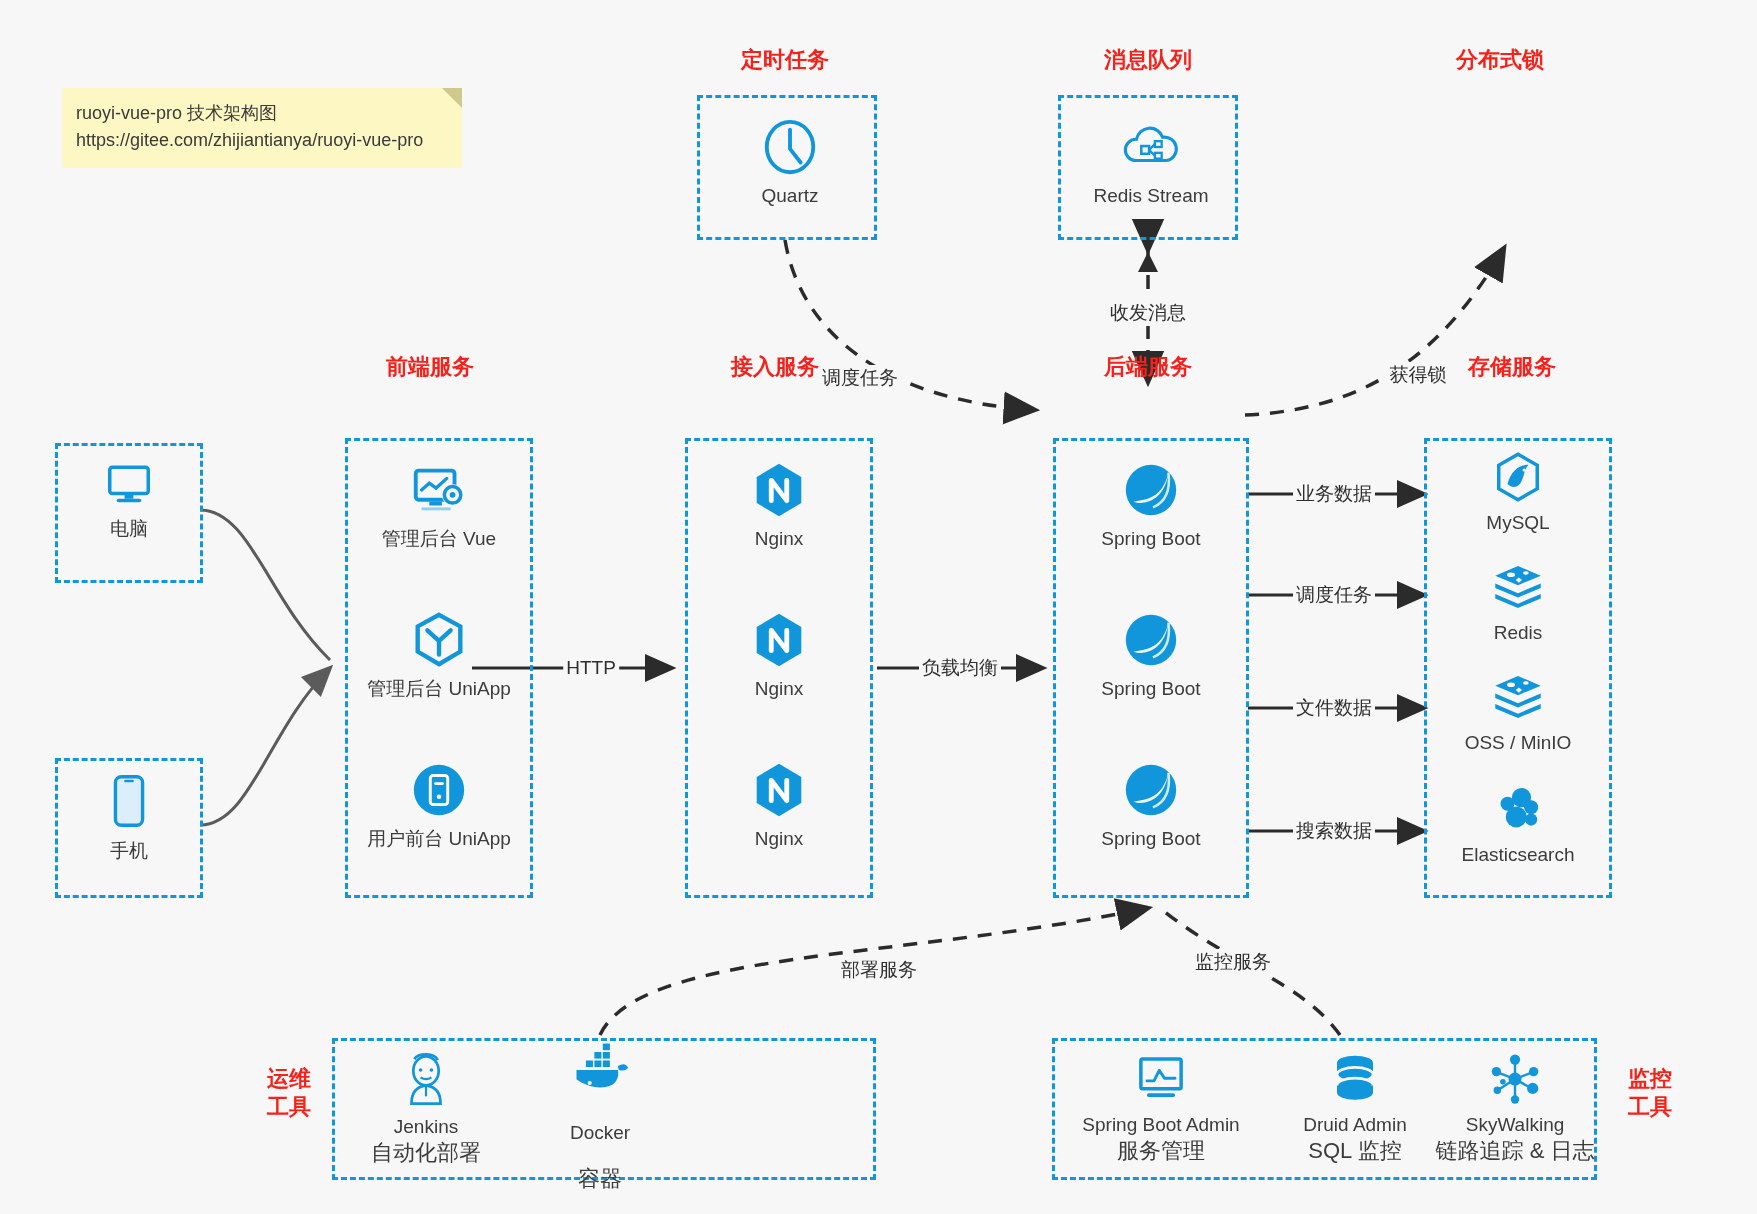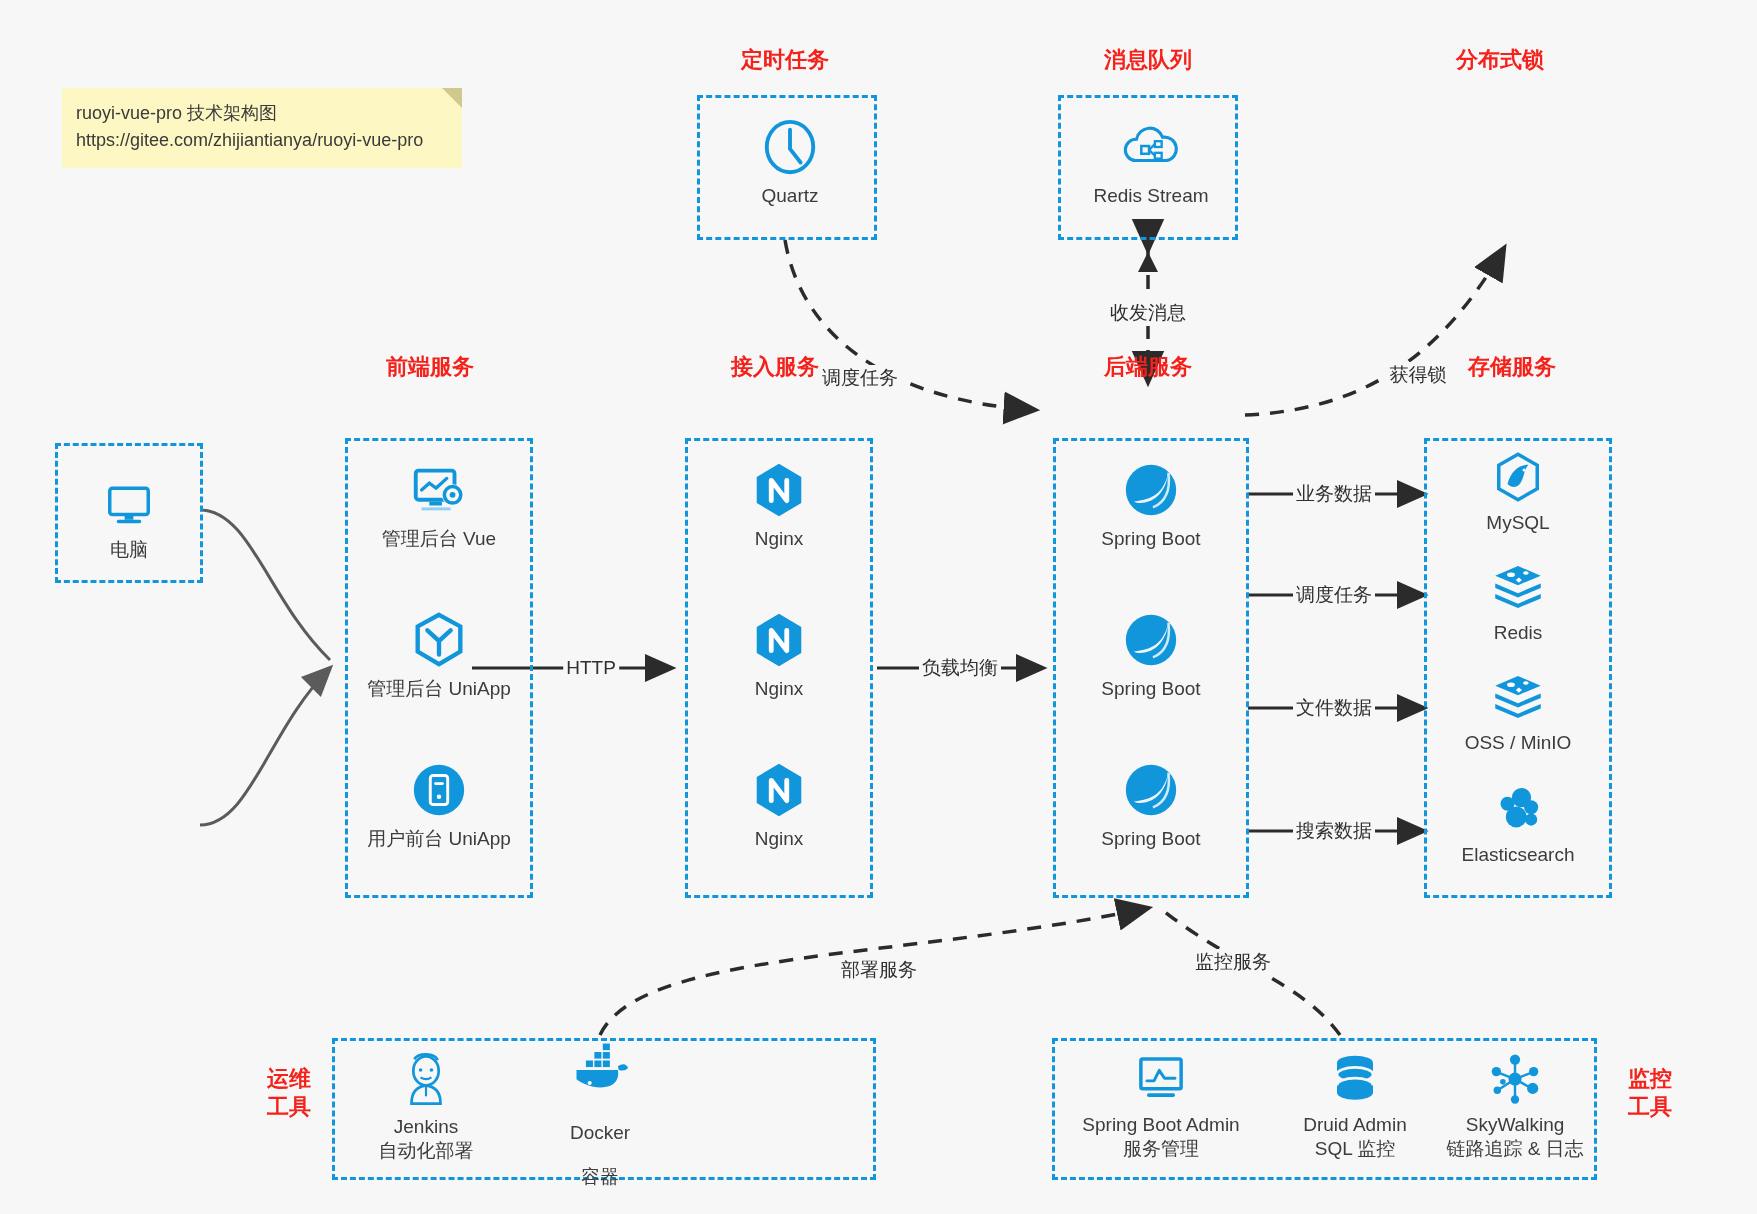--- a/index.html
+++ b/index.html
@@ -79,21 +79,21 @@
     line-height: 0;
   }
   .node .lbl {
     margin-top: 6px;
     font-size: 19px;
     color: #3c3c3c;
     white-space: nowrap;
     line-height: 1.25;
   }
   .node .lbl2 {
-    font-size: 19px;
+    font-size: 22px;
     color: #3c3c3c;
     white-space: nowrap;
     line-height: 1.3;
   }
 
   
   .elabel {
     position: absolute;
     background: #f7f7f7;
     font-size: 19px;
@@ -174,32 +174,43 @@
           <path d="M30 35 L36 29 M30 35 L36 41" stroke="#1296db" stroke-width="2.4" fill="none"></path>
         </svg>
       </span>
       <span class="lbl">Redis Stream</span>
     </div>
   </div>
 
   <div class="grp-title" style="left:1415px; top:45px; width:170px;">分布式锁</div>
 
   <div class="group" style="left:55px; top:443px; width:148px; height:140px;">
-    <div class="node" style="left:0; top:30px; width:142px;text-align:right;">
+    <div class="node" style="left:0; top:9px; width:142px;text-align:right;">
       <span class="ico">
         <svg width="56" height="56" viewBox="0 0 64 64">
           <rect x="10" y="14" width="44" height="30" rx="3" fill="none" stroke="#1296db" stroke-width="4"></rect>
           <rect x="27" y="44" width="10" height="6" fill="#1296db"></rect>
           <rect x="18" y="50" width="28" height="4" rx="2" fill="#1296db"></rect>
         </svg>
       </span>
       <span class="lbl">电脑</span>
     </div>
   </div>
 
+  <div class="group" style="left:55px; top:758px; width:148px; height:140px;">
+    <div class="node" style="left:0; top:10px; width:142px;">
+      <span class="ico">
+        <svg width="56" height="62" viewBox="0 0 54 64">
+          <rect x="13" y="6" width="28" height="50" rx="6" fill="#ddeefb" stroke="#1296db" stroke-width="3.5"></rect>
+          <rect x="22" y="9" width="10" height="2.6" rx="1.3" fill="#1296db"></rect>
+        </svg>
+      </span>
+      <span class="lbl">手机</span>
+    </div>
+  </div>
 
   <div class="grp-title" style="left:345px; top:352px; width:170px;">前端服务</div>
   <div class="group" style="left:345px; top:438px; width:188px; height:460px;">
     <div class="node" style="left:0; top:18px; width:182px;">
       <span class="ico">
         <svg width="62" height="62" viewBox="0 0 64 64">
           <rect x="8" y="12" width="40" height="30" rx="3" fill="none" stroke="#1296db" stroke-width="4"></rect>
           <path d="M14 32 L22 25 L29 30 L40 20" fill="none" stroke="#1296db" stroke-width="3.4" stroke-linecap="round"></path>
           <rect x="22" y="44" width="13" height="4" fill="#1296db"></rect>
           <rect x="14" y="50" width="30" height="3" fill="#8fd0f3"></rect>

